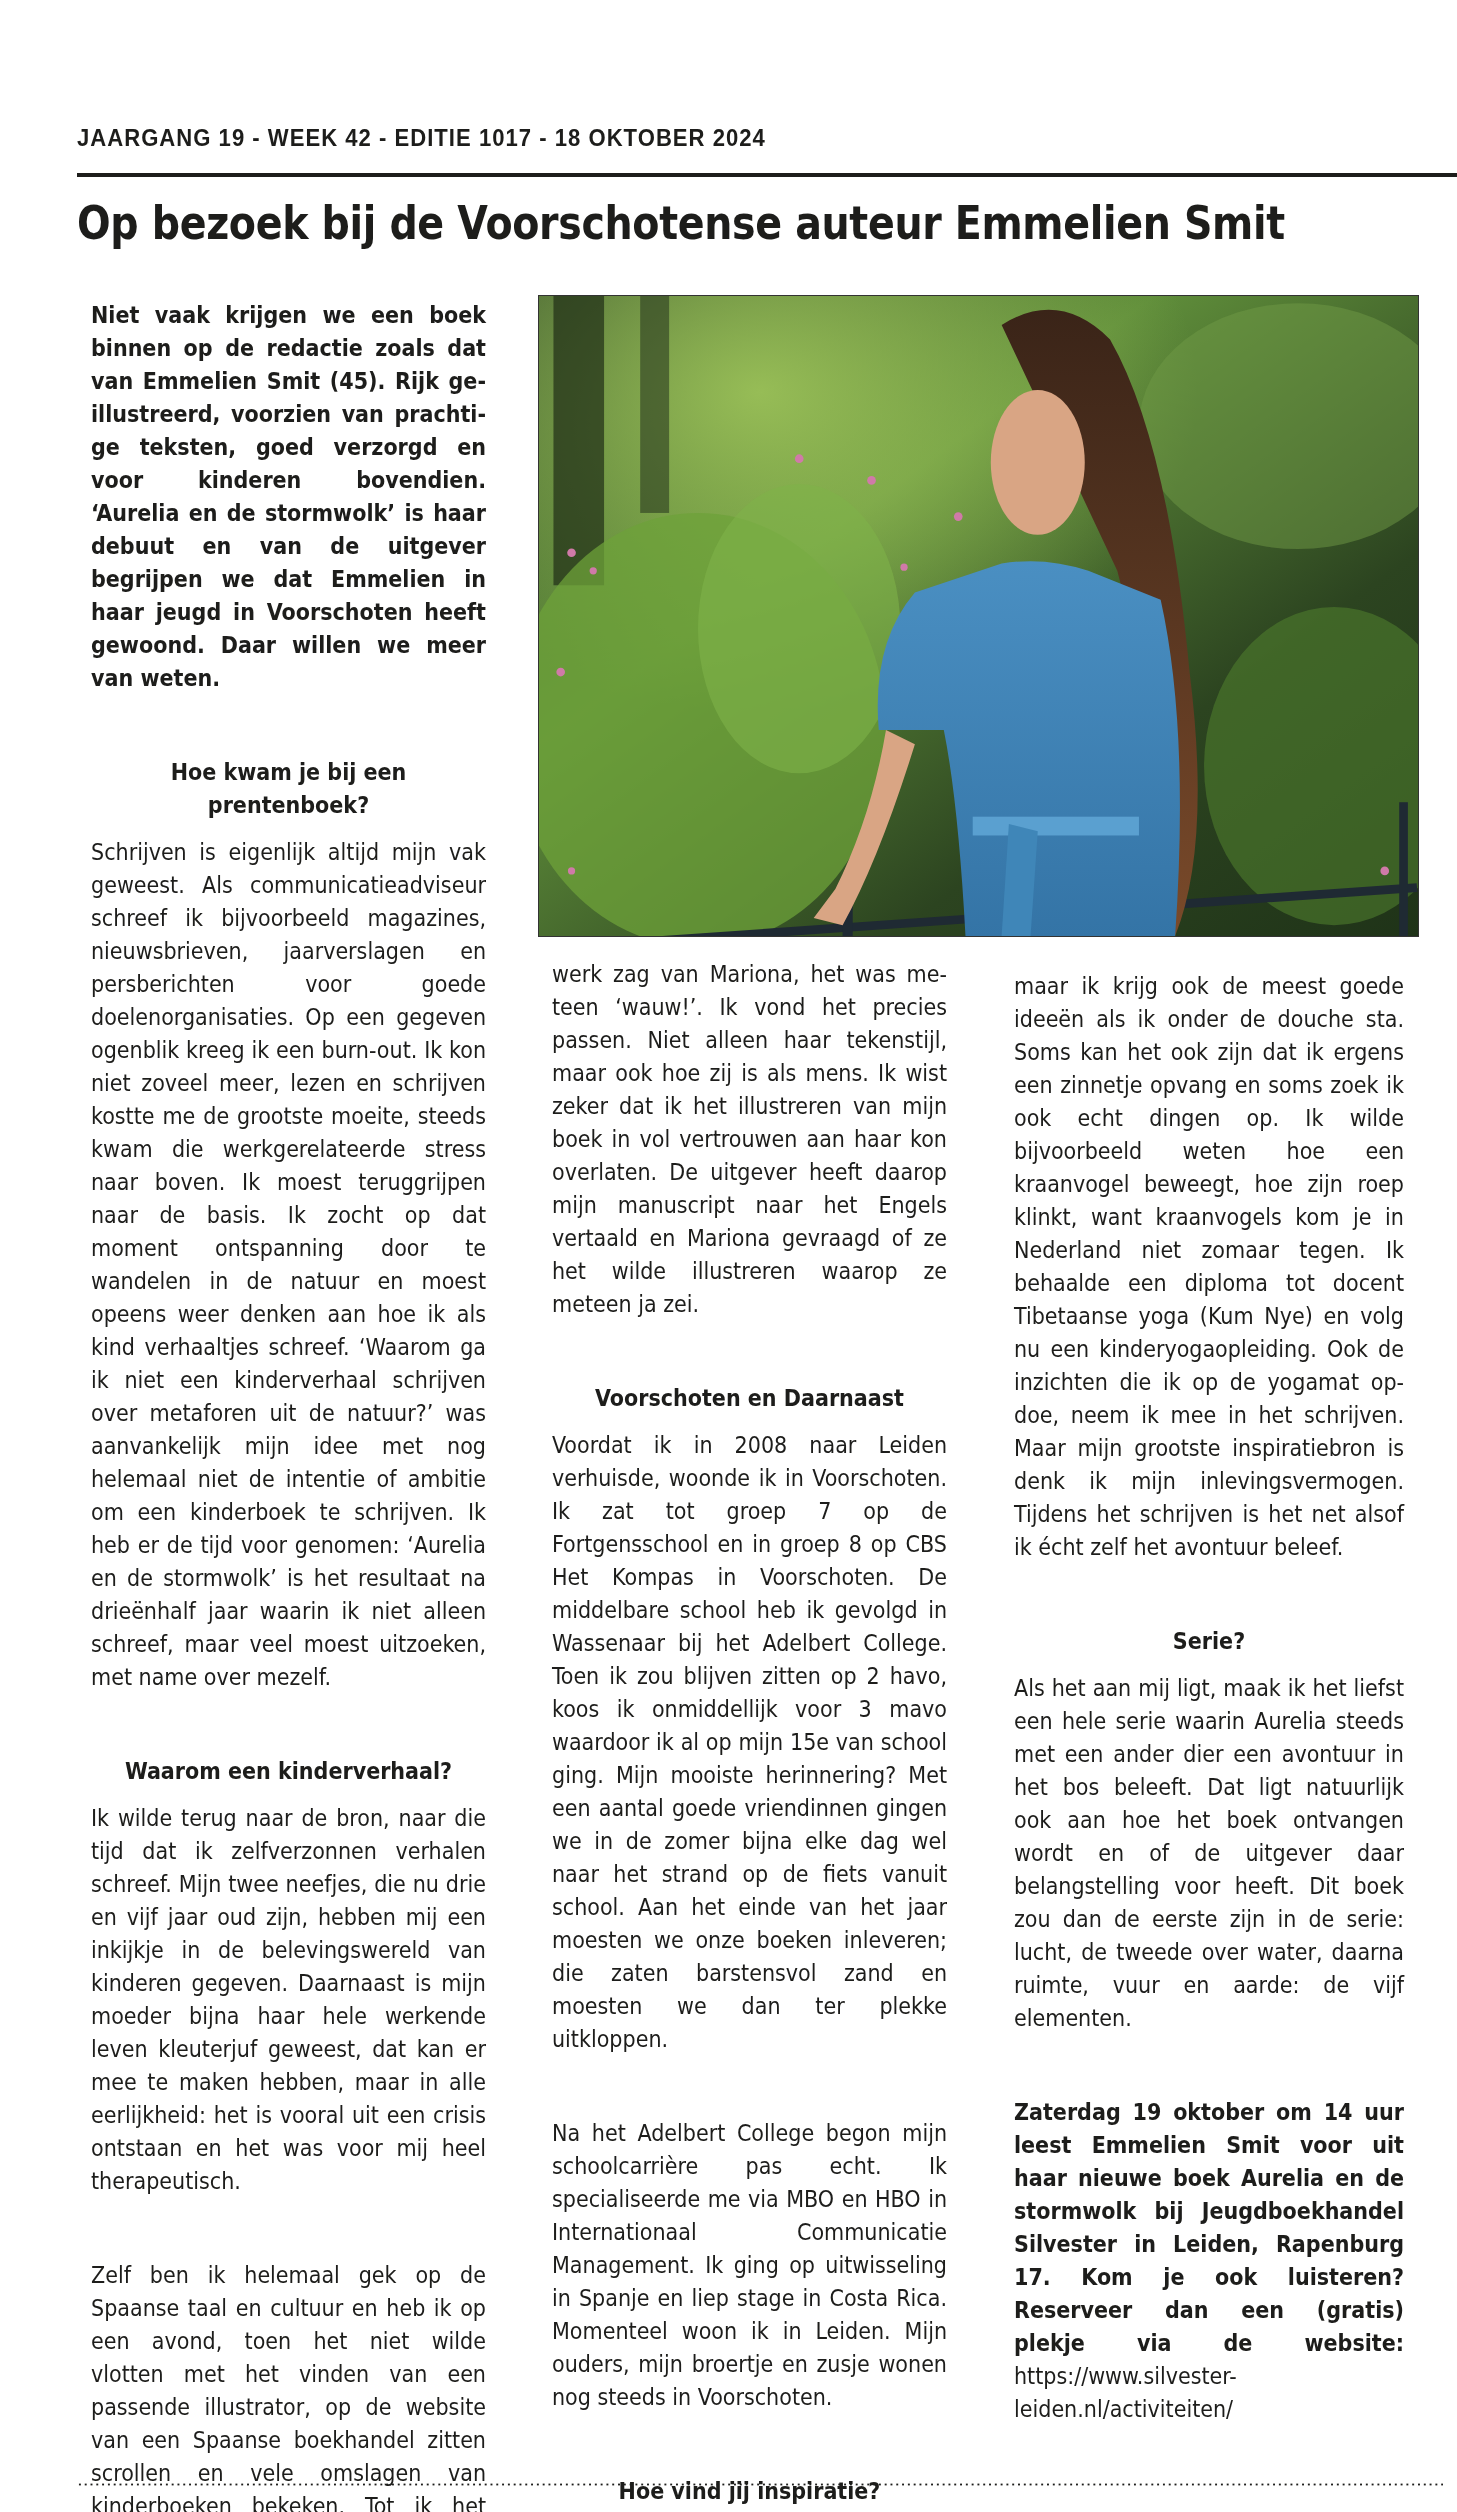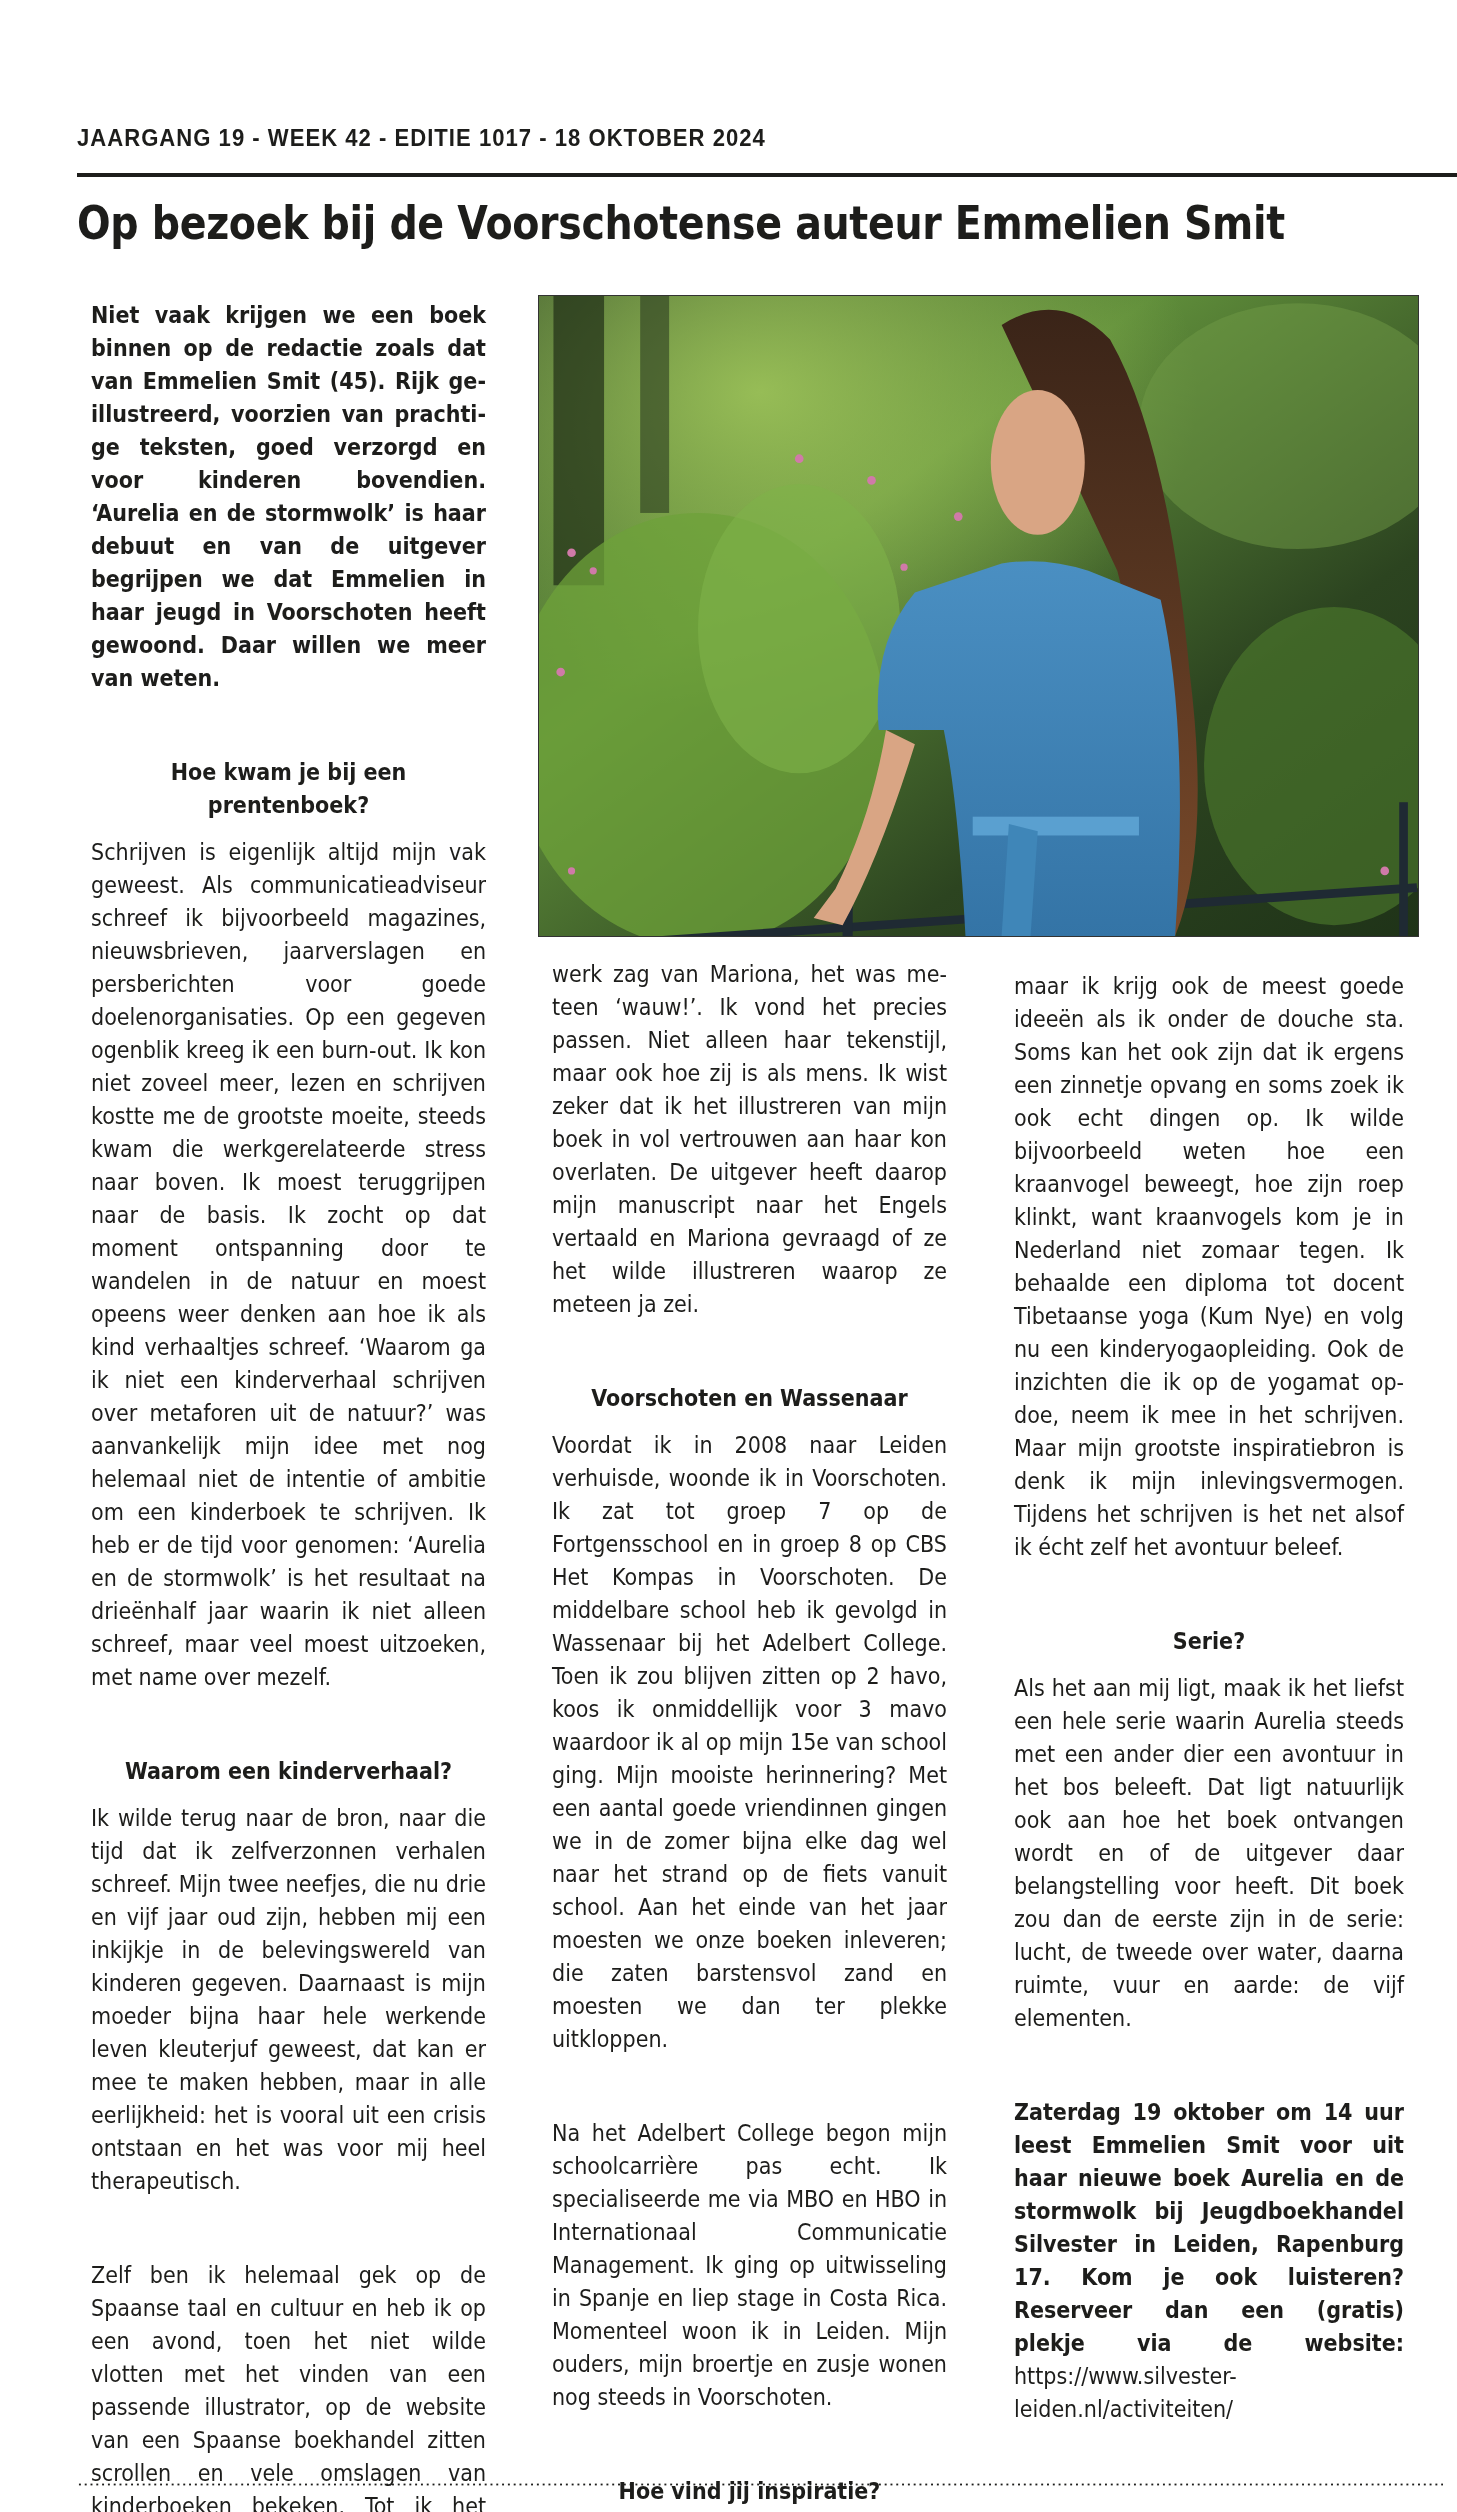--- a/index.html
+++ b/index.html
@@ -123,21 +123,21 @@
   <div class="gap"></div>
   <p class="q">Waarom een kinderverhaal?</p>
   <p class="last">Ik wilde terug naar de bron, naar die tijd dat ik zelfverzonnen verhalen schreef. Mijn twee neefjes, die nu drie en vijf jaar oud zijn, hebben mij een inkijkje in de belevingswereld van kinderen gegeven. Daarnaast is mijn moeder bijna haar hele wer­kende leven kleuterjuf geweest, dat kan er mee te maken hebben, maar in alle eerlijkheid: het is vooral uit een crisis ontstaan en het was voor mij heel therapeutisch.</p>
   <div class="gap"></div>
   <p style="text-align-last:justify">Zelf ben ik helemaal gek op de Spaanse taal en cultuur en heb ik op een avond, toen het niet wilde vlotten met het vinden van een passende illustrator, op de website van een Spaanse boekhandel zitten scrollen en vele omslagen van kinderboeken bekeken. Tot ik het</p>
 </div>
 
 <div class="col col2">
   <p class="last">werk zag van Mariona, het was me­teen ‘wauw!’. Ik vond het precies passen. Niet alleen haar tekenstijl, maar ook hoe zij is als mens. Ik wist zeker dat ik het illustreren van mijn boek in vol vertrouwen aan haar kon overlaten. De uitgever heeft daarop mijn manuscript naar het Engels vertaald en Mariona gevraagd of ze het wilde illustreren waarop ze meteen ja zei.</p>
   <div class="gap"></div>
-  <p class="q">Voorschoten en Wassenaar</p>
+  <p class="q">Voorschoten en Daarnaast</p>
   <p class="last">Voordat ik in 2008 naar Leiden verhuisde, woonde ik in Voor­schoten. Ik zat tot groep 7 op de Fortgensschool en in groep 8 op CBS Het Kompas in Voorschoten. De middelbare school heb ik ge­volgd in Wassenaar bij het Adelbert College. Toen ik zou blijven zitten op 2 havo, koos ik onmiddellijk voor 3 mavo waardoor ik al op mijn 15e van school ging. Mijn mooiste herinnering? Met een aantal goede vriendinnen gingen we in de zomer bijna elke dag wel naar het strand op de fiets vanuit school. Aan het einde van het jaar moesten we onze boeken inleveren; die zaten barstensvol zand en moesten we dan ter plekke uitkloppen.</p>
   <div class="gap"></div>
   <p class="last">Na het Adelbert College begon mijn schoolcarrière pas echt. Ik specialiseerde me via MBO en HBO in Internationaal Communicatie Management. Ik ging op uitwisse­ling in Spanje en liep stage in Costa Rica. Momenteel woon ik in Leiden. Mijn ouders, mijn broertje en zusje wonen nog steeds in Voorschoten.</p>
   <div class="gap"></div>
   <p class="q">Hoe vind jij inspiratie?</p>
 </div>
 
 <div class="col col3">
   <p class="last">maar ik krijg ook de meest goede ideeën als ik onder de douche sta. Soms kan het ook zijn dat ik ergens een zinnetje opvang en soms zoek ik ook echt dingen op. Ik wilde bijvoorbeeld weten hoe een kraanvogel beweegt, hoe zijn roep klinkt, want kraanvogels kom je in Nederland niet zomaar tegen. Ik behaalde een diploma tot docent Tibetaanse yoga (Kum Nye) en volg nu een kinderyogaopleiding. Ook de inzichten die ik op de yogamat op­doe, neem ik mee in het schrijven. Maar mijn grootste inspiratiebron is denk ik mijn inlevingsvermogen. Tijdens het schrijven is het net als­of ik écht zelf het avontuur beleef.</p>
   <div class="gap"></div>

